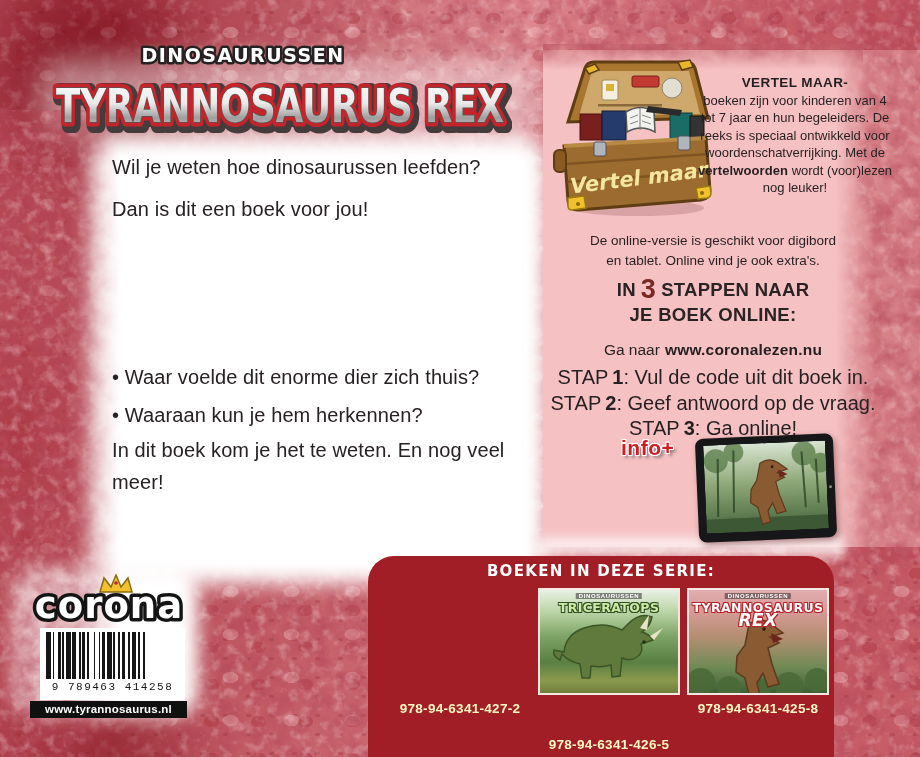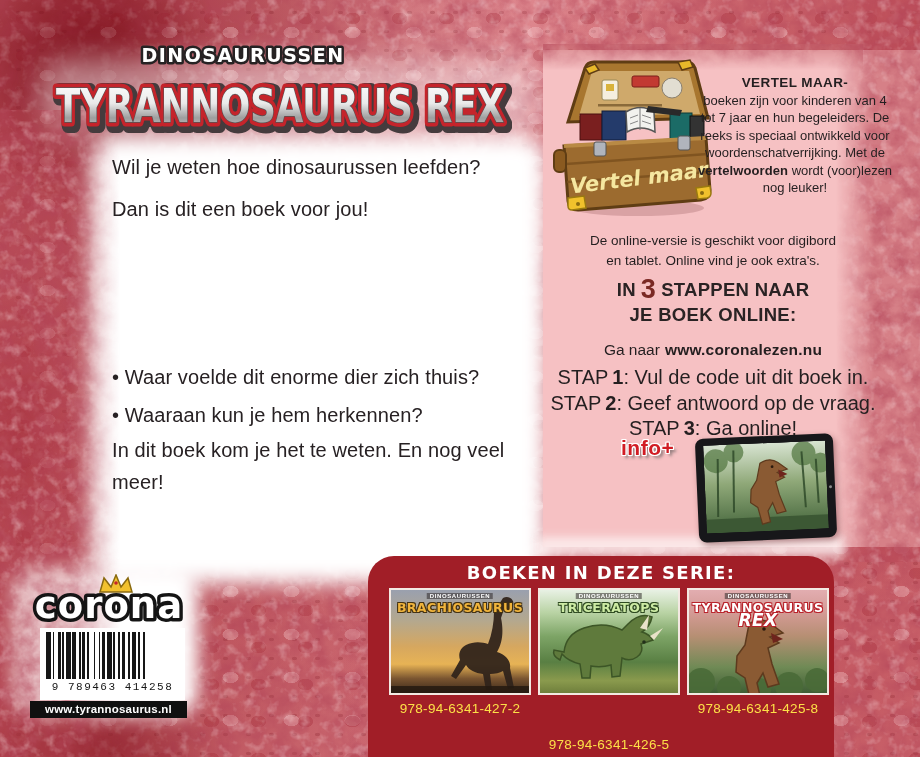--- a/index.html
+++ b/index.html
@@ -86,42 +86,42 @@
       0 -1px 0 #fff,0 1px 0 #fff,-1px 0 0 #fff,1px 0 0 #fff,3px 3px 3px rgba(110,100,100,.8);text-align:right;}
   .tablet{position:absolute;left:697px;top:436px;width:138px;height:104px;
     background:#17171a;border-radius:8px;transform:rotate(-2.5deg);
     box-shadow:2px 3px 6px rgba(90,30,35,.45);}
   .tablet .screen{position:absolute;left:8px;top:7px;width:122px;height:88px;overflow:hidden;}
   .tablet .cam{position:absolute;right:3px;top:50%;width:3px;height:3px;border-radius:50%;
     background:#8a8a8a;}
 
   
   .series-head{position:absolute;left:368px;top:562px;width:466px;text-align:center;
-    color:#fff;font-weight:bold;font-size:18px;letter-spacing:1.3px;
+    color:#fff;font-weight:bold;font-size:15px;letter-spacing:1.3px;
     font-family:"DejaVu Sans","Liberation Sans",sans-serif;}
   .cover{position:absolute;top:588px;width:142px;height:107px;border:2px solid #f3e9e2;
     box-sizing:border-box;overflow:hidden;}
   .cover.c1{left:389px;} .cover.c2{left:538px;} .cover.c3{left:687px;}
   .cover .art{position:absolute;inset:0;}
   .c1 .art{background:linear-gradient(180deg,#9aa0ae 0%,#b4a88e 30%,#d6a75f 55%,#e7b355 72%,#7a5530 86%,#39281a 100%);}
   .c2 .art{background:linear-gradient(180deg,#e8f1e4 0%,#b9d3a4 22%,#7da466 45%,#597f43 70%,#8a9a4d 88%,#6f7f3c 100%);}
   .c3 .art{background:linear-gradient(180deg,#e2adb0 0%,#d49a95 22%,#b68f73 45%,#6f8a55 75%,#3f5e35 100%);}
   .cover svg.dino{position:absolute;left:0;top:0;}
   .cover .tag{position:absolute;top:3px;left:50%;transform:translateX(-50%);
     font-size:6px;font-weight:bold;color:#fff;background:rgba(45,40,40,.55);
     padding:0 3px;letter-spacing:.6px;white-space:nowrap;}
   .cover .ctitle{position:absolute;top:11px;width:100%;text-align:center;
     font-size:12.5px;font-weight:bold;letter-spacing:.4px;line-height:13px;
     font-family:"DejaVu Sans","Liberation Sans",sans-serif;}
   .c1 .ctitle{color:#f0b43c;text-shadow:-1px -1px 0 #463312,1px -1px 0 #463312,-1px 1px 0 #463312,1px 1px 0 #463312;}
   .c2 .ctitle{color:#cdeba4;text-shadow:-1px -1px 0 #2e4a21,1px -1px 0 #2e4a21,-1px 1px 0 #2e4a21,1px 1px 0 #2e4a21;}
   .c3 .ctitle{color:#fff;text-shadow:-1px -1px 0 #b9242c,1px -1px 0 #b9242c,-1px 1px 0 #b9242c,1px 1px 0 #b9242c;}
   .c3 .ctitle .l2{display:block;font-size:17px;font-style:italic;}
-  .isbn{position:absolute;top:701px;width:150px;text-align:center;color:#fde047;
-    font-weight:normal;font-size:13.5px;letter-spacing:.3px;}
+  .isbn{position:absolute;top:701px;width:150px;text-align:center;color:#fef9c3;
+    font-weight:bold;font-size:13.5px;letter-spacing:.3px;}
   .isbn.i1{left:385px;} .isbn.i2{left:534px;margin-top:36px;} .isbn.i3{left:683px;}
 
   
   .corona{position:absolute;left:24px;top:574px;}
   .bc-box{position:absolute;left:40px;top:628px;width:145px;height:72px;background:#fff;
     padding:4px 6px 1px;box-sizing:border-box;}
   .bars{display:flex;height:47px;}
   .bars div{height:100%;}
   .bar-b{background:#161616;} .bar-s{background:#fff;}
   .bc-num{font-size:11px;color:#161616;text-align:center;margin-top:2px;
@@ -283,29 +283,20 @@
         <path d="M74,27 l9,5 -8,3 z" fill="#6e241c"></path>
         <circle cx="68" cy="24" r="1.4" fill="#2a1a0e"></circle>
       </svg>
     </div>
     <div class="cam"></div>
   </div>
 
   <div class="red-panel"></div>
   <div class="series-head">BOEKEN IN DEZE SERIE:</div>
 
-  <div class="cover c1">
-    <div class="art"></div>
-    <svg class="dino" width="138" height="103" viewBox="0 0 138 103">
-      <path d="M112,8 c6,-3 12,2 10,7 c-1,4 -6,5 -9,4 l-3,9 c3,14 1,26 -4,34 c10,3 14,10 13,16 l4,20 -6,1 -5,-18 c-3,2 -8,3 -13,3 l2,16 -6,0 -3,-16 c-8,-1 -14,-4 -17,-9 l-10,14 -5,-3 9,-16 c-2,-6 0,-12 6,-15 c8,-4 16,-3 22,-1 c4,-10 6,-22 6,-32 z" fill="#30231b" opacity="0.94"></path>
-      <rect y="96" width="138" height="7" fill="#241a10" opacity="0.85"></rect>
-    </svg>
-    <div class="tag">DINOSAURUSSEN</div>
-    <div class="ctitle"><span>BRACHIOSAURUS</span><span class="l2"></span></div>
-  </div>
   <div class="cover c2">
     <div class="art"></div>
     <svg class="dino" width="138" height="103" viewBox="0 0 138 103">
       <path d="M20,70 q-8,-4 -6,-10 l10,2 q2,-18 20,-24 q20,-7 38,2 l6,-6 q12,-12 24,-7 q-2,10 -10,15 q7,2 11,8 l-12,4 q3,8 -4,13 q-7,5 -15,1 l-2,18 -8,1 -1,-12 q-10,3 -20,1 l-1,12 -8,0 -2,-14 q-12,-3 -18,-10 z" fill="#5f7a3c" stroke="#3c5526" stroke-width="1.5"></path>
       <path d="M100,38 l9,-13 -2,15 z M110,46 l13,-8 -9,12 z" fill="#e8e2c8"></path>
       <circle cx="104" cy="52" r="1.8" fill="#22301a"></circle>
     </svg>
     <div class="tag">DINOSAURUSSEN</div>
     <div class="ctitle"><span>TRICERATOPS</span><span class="l2"></span></div>
   </div>

